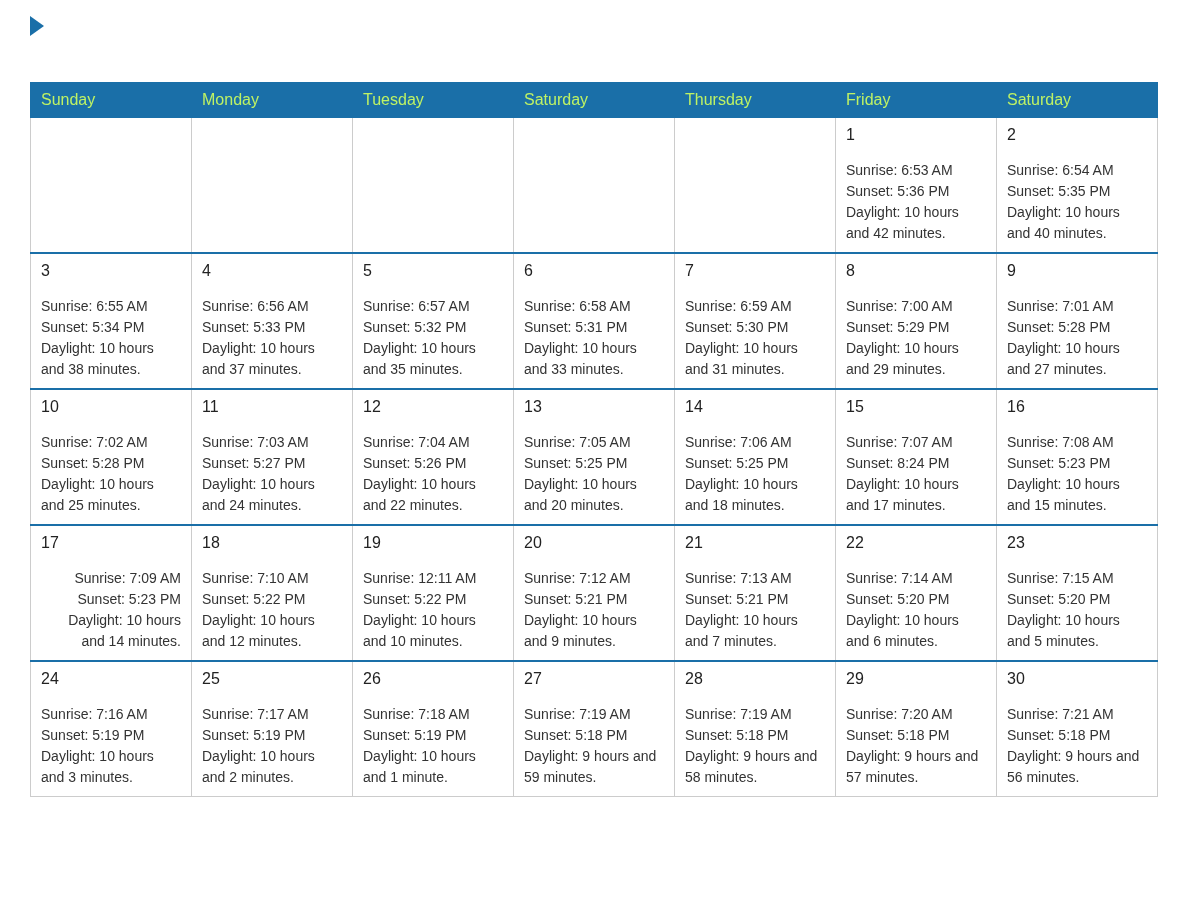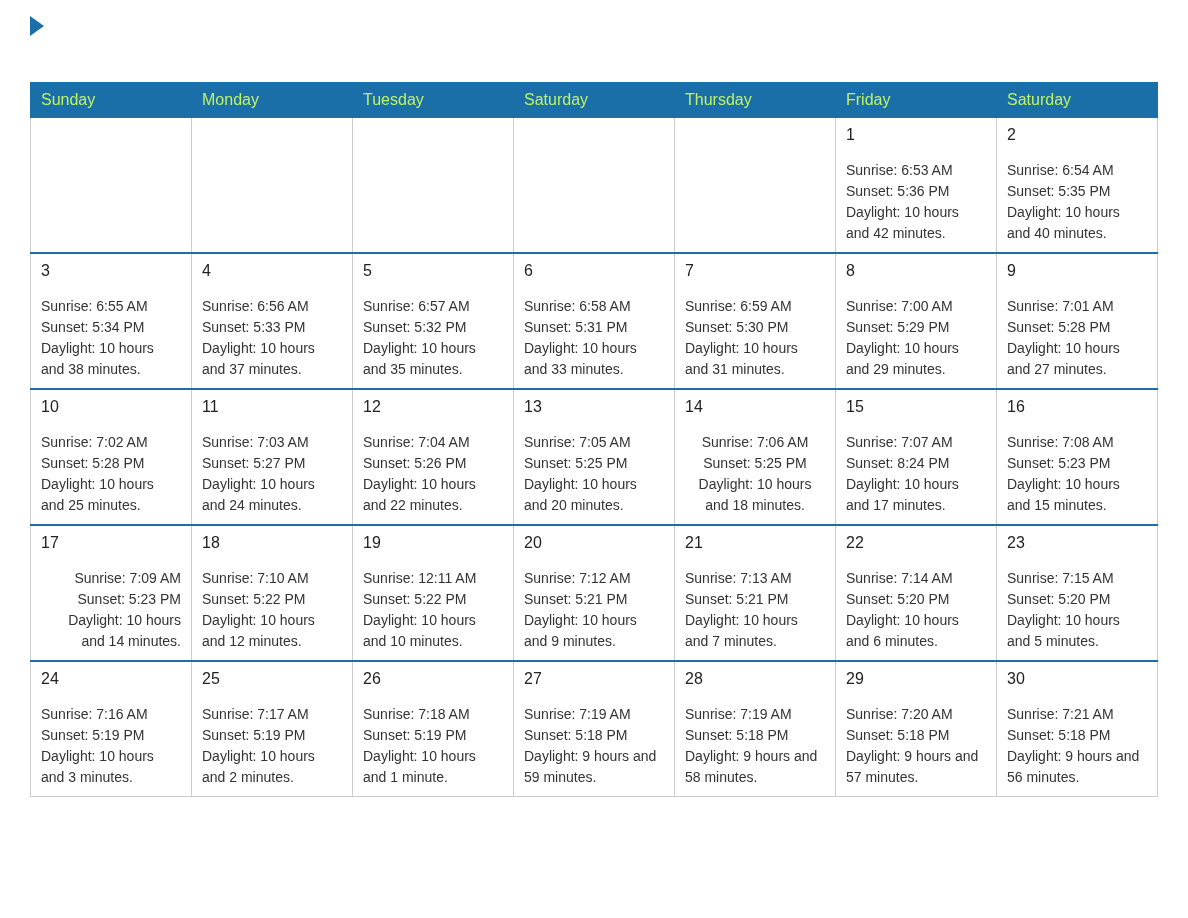--- a/index.html
+++ b/index.html
@@ -213,21 +213,21 @@
 Daylight: 10 hours and 22 minutes.</div>
         </td>
         <td>
           <div class="day-number">13</div>
           <div class="day-info" style="white-space: pre-line;">Sunrise: 7:05 AM
 Sunset: 5:25 PM
 Daylight: 10 hours and 20 minutes.</div>
         </td>
         <td>
           <div class="day-number">14</div>
-          <div class="day-info" style="white-space: pre-line; text-align: center;">Sunrise: 7:06 AM
+          <div class="day-info" style="white-space: pre-line;">Sunrise: 7:06 AM
 Sunset: 5:25 PM
 Daylight: 10 hours and 18 minutes.</div>
         </td>
         <td>
           <div class="day-number">15</div>
           <div class="day-info" style="white-space: pre-line;">Sunrise: 7:07 AM
 Sunset: 8:24 PM
 Daylight: 10 hours and 17 minutes.</div>
         </td>
         <td>

